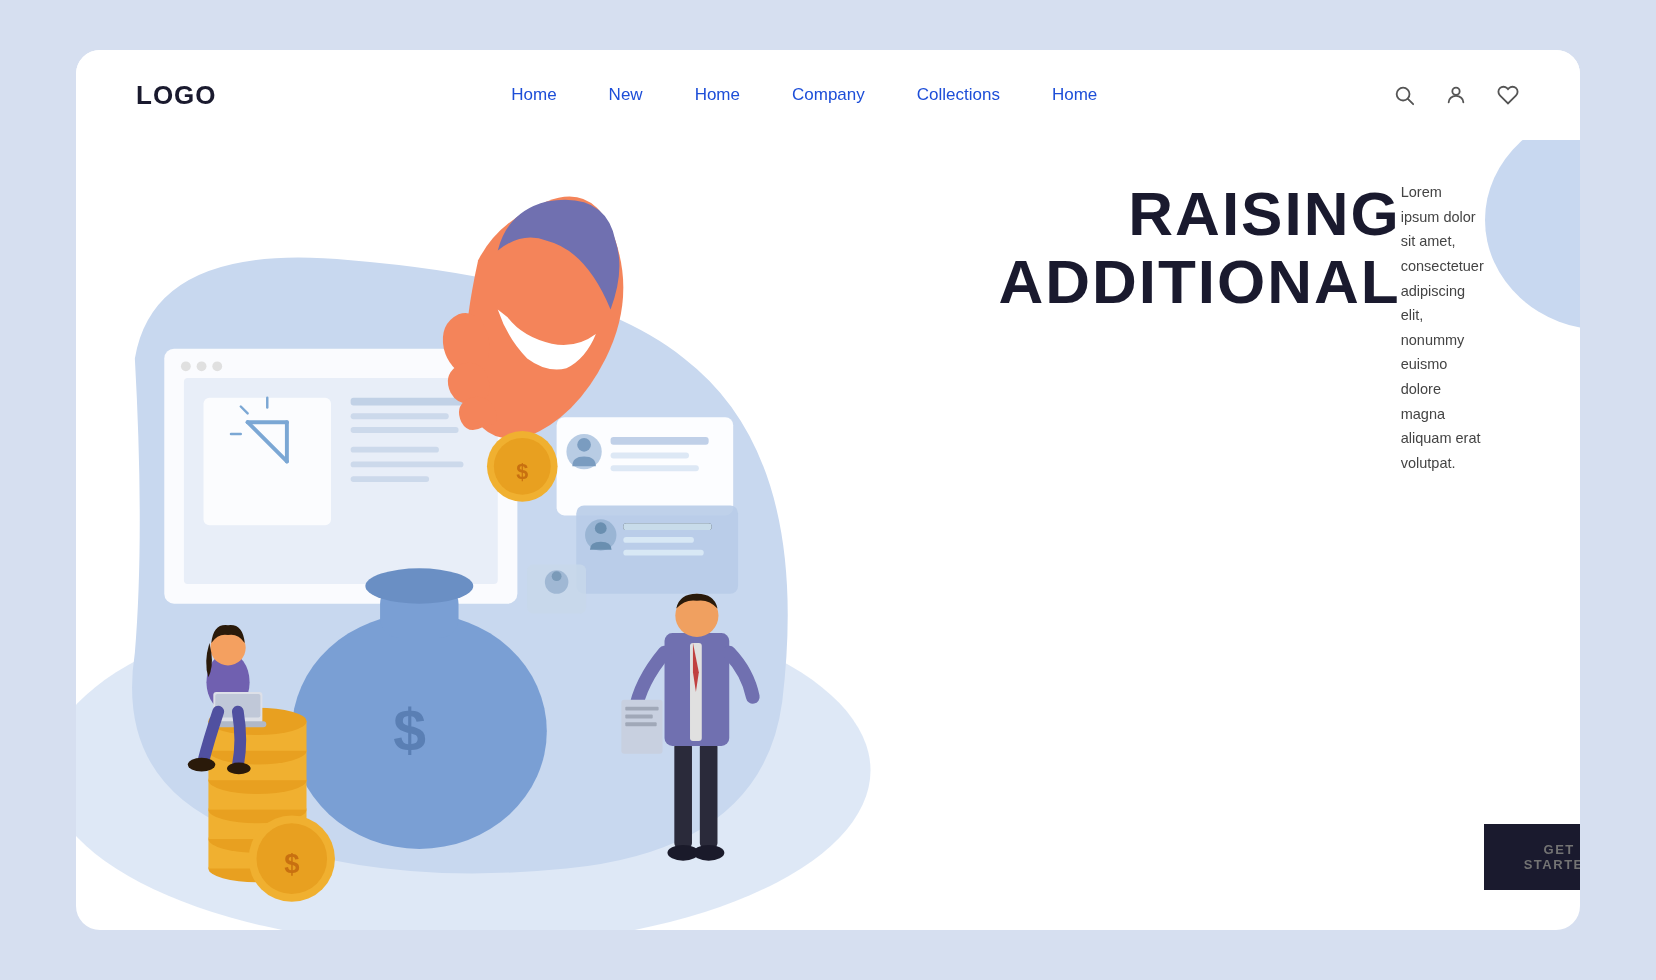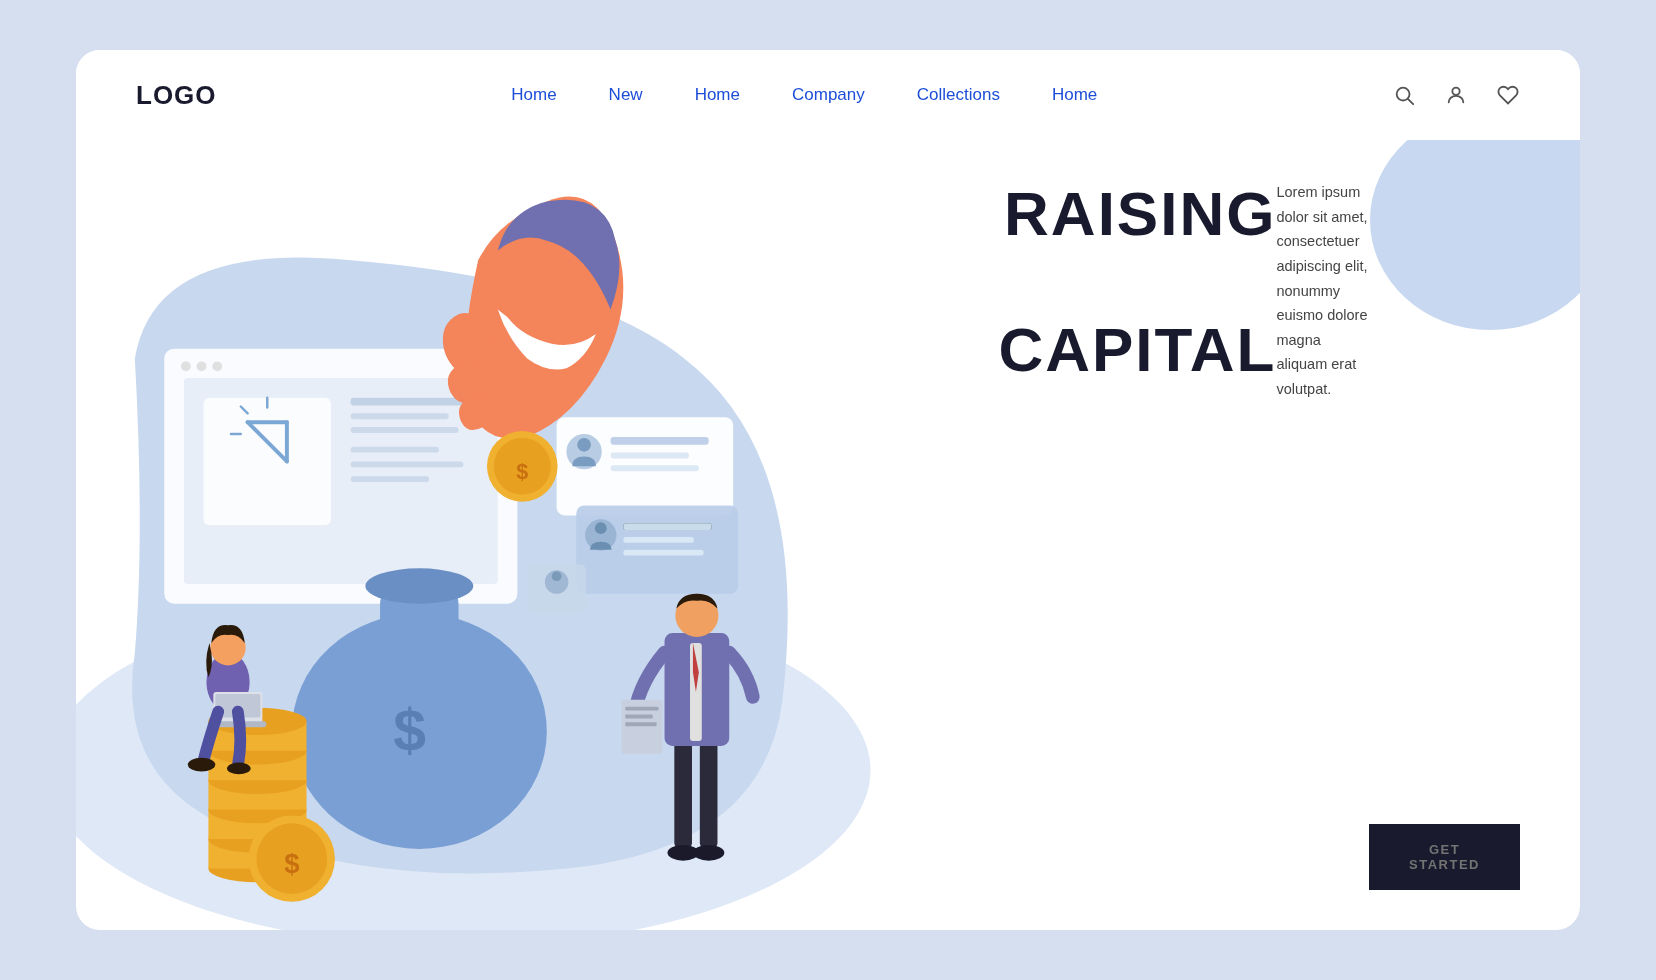--- a/index.html
+++ b/index.html
@@ -335,21 +335,20 @@
         <circle cx="455" cy="310" r="29" fill="#e8a020"></circle>
         <text x="455" y="323" font-size="22" font-weight="bold" fill="#c87010" text-anchor="middle">$</text>
 
       </svg>
     </div>
 
     <div class="right-content">
       <div class="blob-top-right"></div>
       <h1 class="heading-main">
         <span>RAISING</span><br>
-        <br>
-        <span>CAPITAL</span>
+        <span>ADDITIONAL</span><br>
       </h1>
       <p class="description">Lorem ipsum dolor sit amet, consectetuer adipiscing elit, nonummy euismo dolore magna aliquam erat volutpat.</p>
       <button class="get-started-btn">GET STARTED</button>
     </div>
 
   </div>
 </div>
 
 </body></html>

